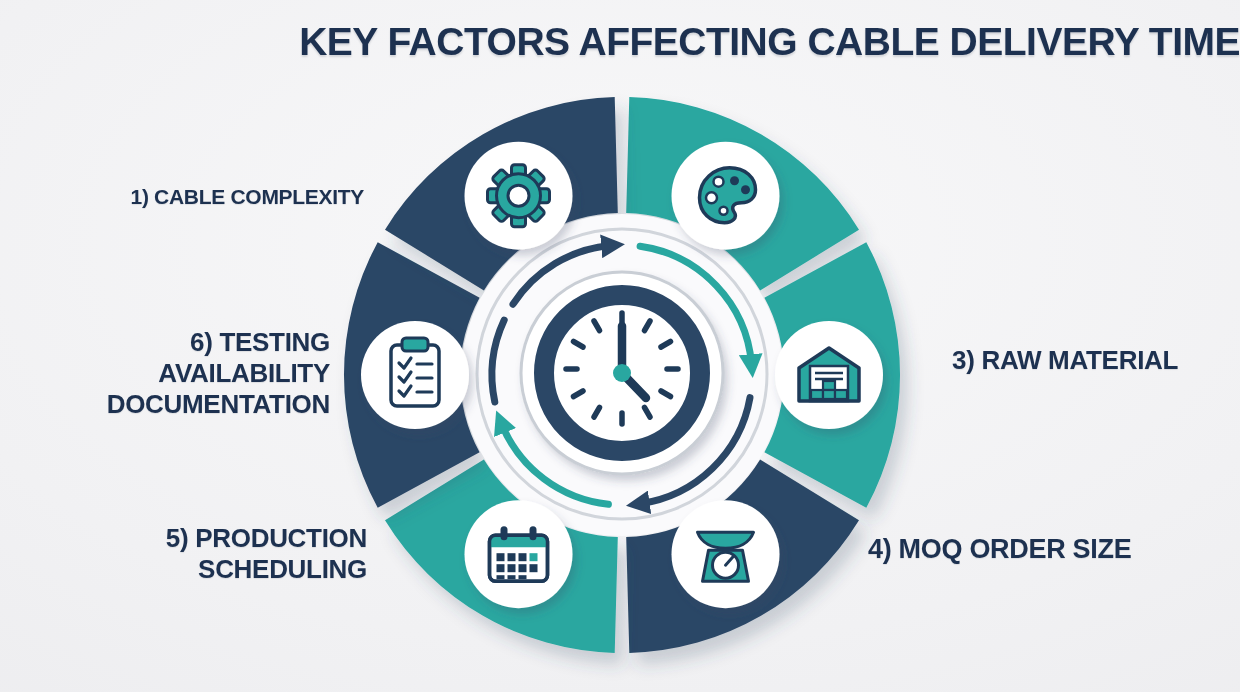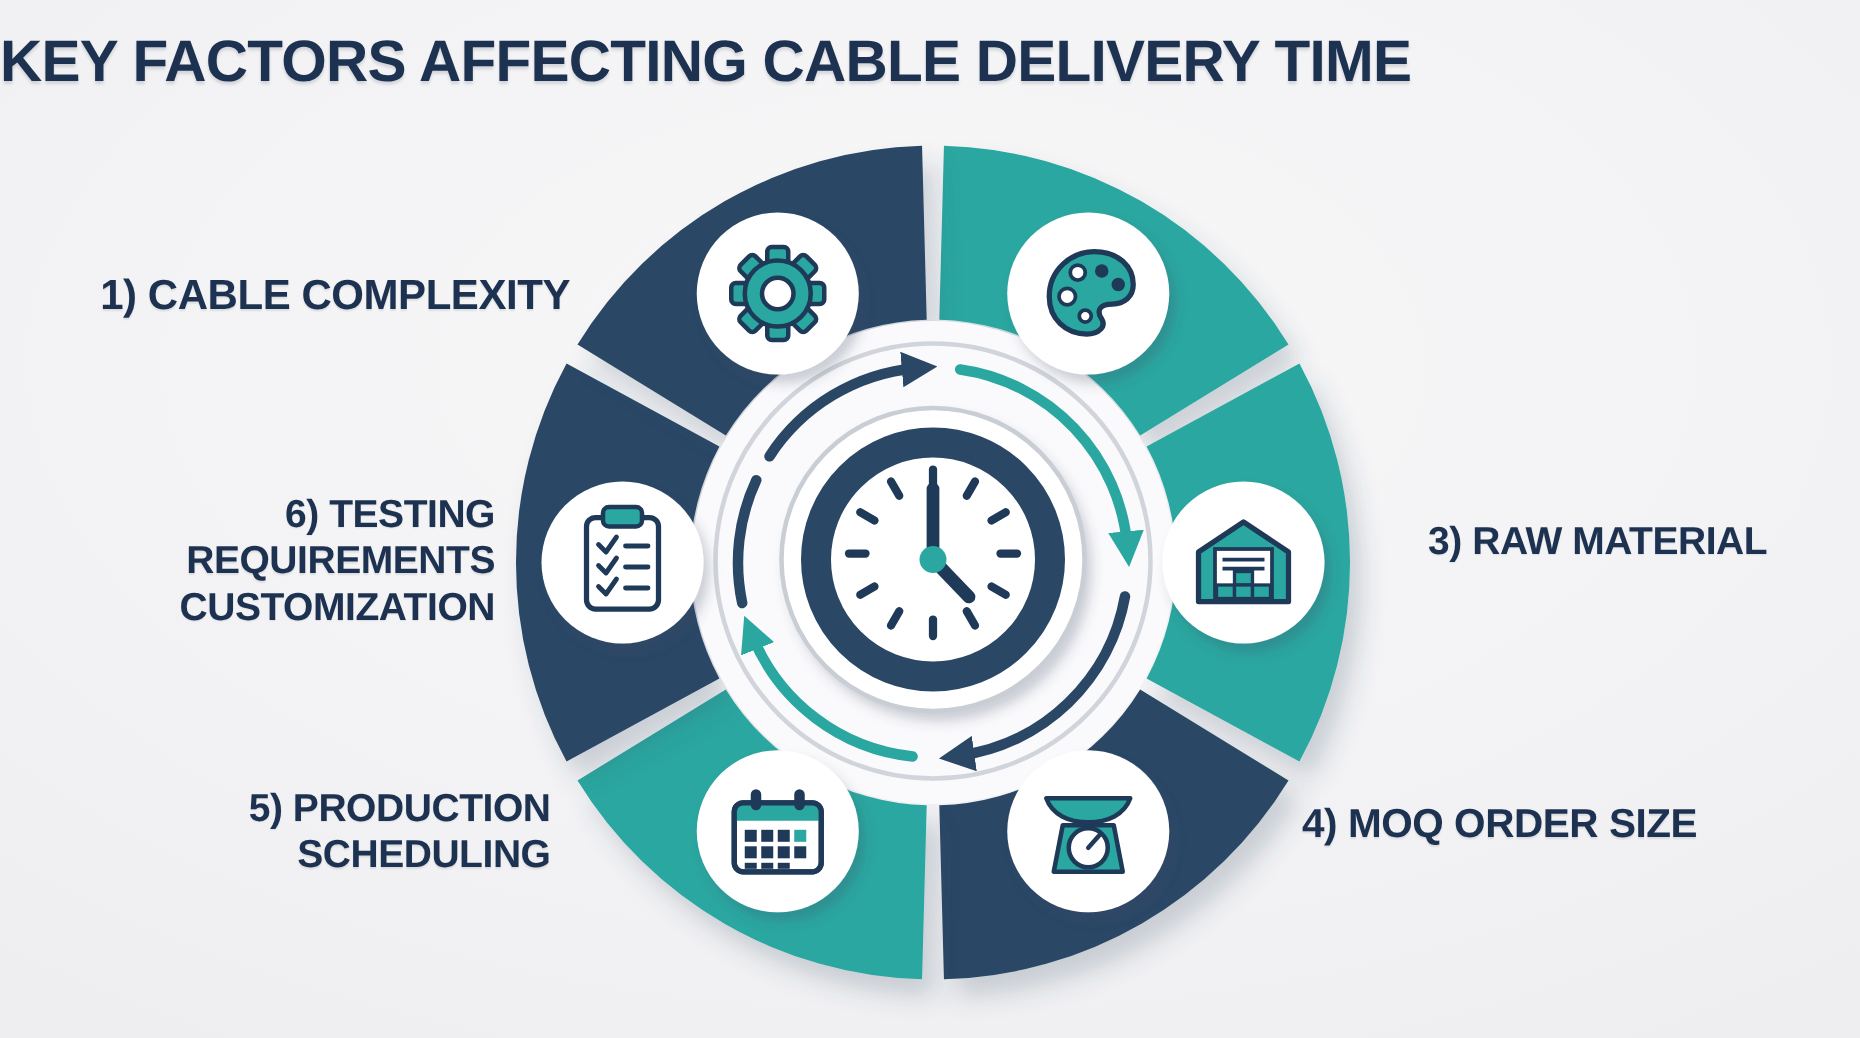--- a/index.html
+++ b/index.html
@@ -4,21 +4,21 @@
 <style>
   html,body{margin:0;padding:0;}
   body{font-family:"Liberation Sans","DejaVu Sans",sans-serif;}
   .stage{
     position:relative;width:1240px;height:692px;overflow:hidden;
     background:
       radial-gradient(130% 130% at 50% 35%, #f8f8f9 0%, #f1f1f3 45%, #e7e7ea 100%);
   }
   .page-title{
     position:absolute;left:0;top:20px;width:100%;
-    text-align:left;font-size:39px;font-weight:bold;letter-spacing:-0.5px;
+    text-align:right;font-size:39px;font-weight:bold;letter-spacing:-0.5px;
     color:var(--text);text-shadow:0 2px 2px rgba(30,40,60,0.15);
     white-space:nowrap;
   }
   .factor-label{
     position:absolute;font-weight:bold;color:var(--text);
     font-size:26px;line-height:31px;letter-spacing:-0.3px;
     text-shadow:0 1px 1px rgba(30,40,60,0.10);
   }
   .factor-label .line{white-space:nowrap;}
   .align-right{text-align:right;}
@@ -184,37 +184,37 @@
             <line x1="2" y1="-11" x2="17" y2="-11"></line>
           <path d="M-16 2 L-11 7 L-4 -3"></path>
             <line x1="2" y1="3" x2="17" y2="3"></line>
           <path d="M-16 16 L-11 21 L-4 11"></path>
             <line x1="2" y1="17" x2="17" y2="17"></line>
         </g>
       </g>
     </g>
   </svg>
 
-  <div class="factor-label align-right" style="left:60px;top:181px;width:320px;font-size:28px;">
+  <div class="factor-label align-right" style="left:44px;top:181px;width:320px;font-size:21px;">
     <div class="line">1) CABLE COMPLEXITY</div>
   </div>
 
 
   <div class="factor-label" style="left:942px;top:345px;width:300px;margin-left:10px;">
     <div class="line">3) RAW MATERIAL</div>
   </div>
 
   <div class="factor-label" style="left:868px;top:534px;width:320px;font-size:27px;">
     <div class="line">4) MOQ ORDER SIZE</div>
   </div>
 
   <div class="factor-label align-right" style="left:100px;top:523px;width:267px;">
     <div class="line">5) PRODUCTION</div>
     <div class="line">SCHEDULING</div>
   </div>
 
   <div class="factor-label align-right" style="left:40px;top:327px;width:290px;">
     <div class="line">6) TESTING</div>
-    <div class="line">REQUIREMENTS</div>
-    <div class="line">CUSTOMIZATION</div>
+    <div class="line">AVAILABILITY</div>
+    <div class="line">DOCUMENTATION</div>
   </div>
 
 </div>
 
 </body></html>

